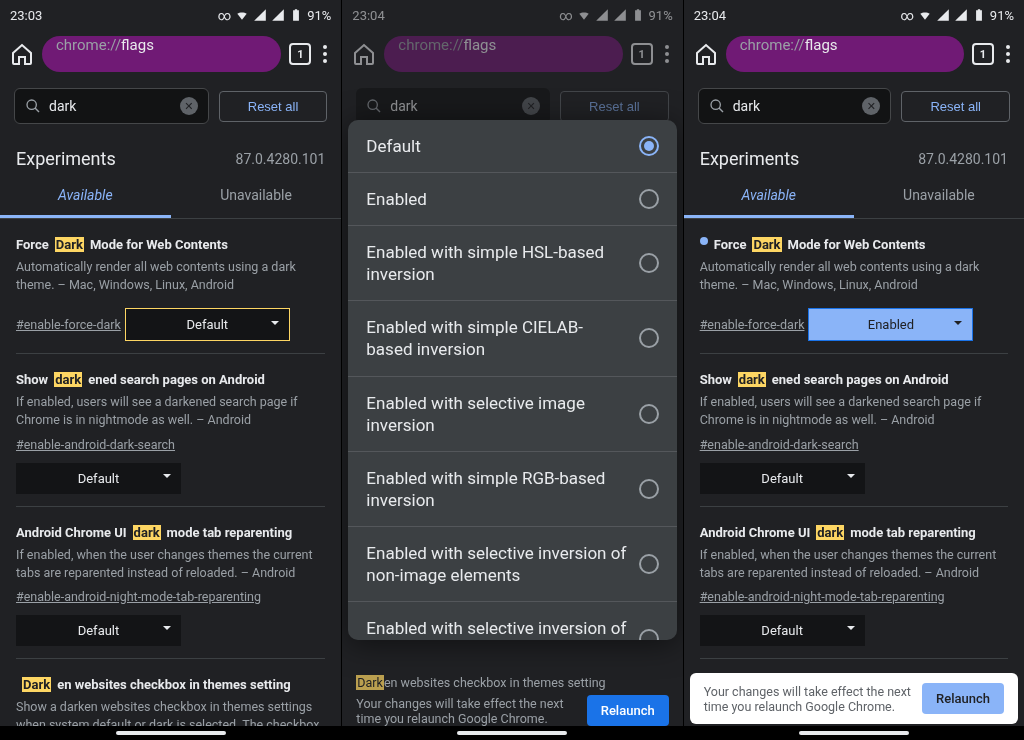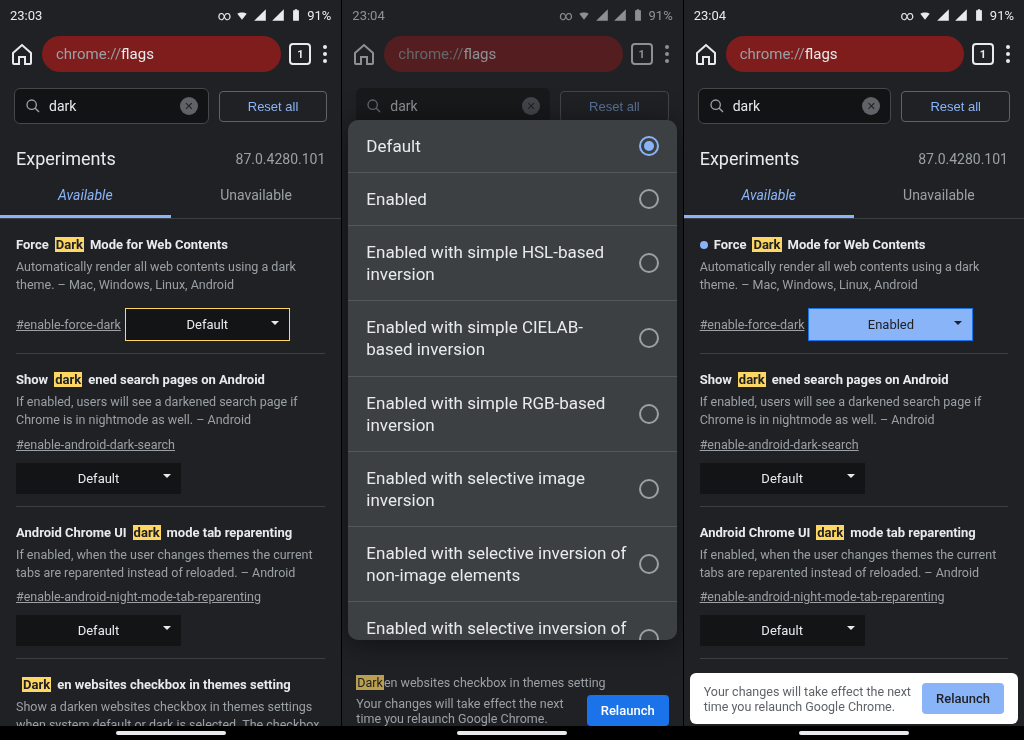--- a/index.html
+++ b/index.html
@@ -5,21 +5,21 @@
   * { box-sizing: border-box; margin: 0; padding: 0; }
   body { font-family: Roboto, Arial, sans-serif; background: #000; display: flex; width: 1024px; height: 740px; overflow: hidden; }
   .panel { width: 341.33px; height: 740px; background: #202124; color: #e8eaed; position: relative; display: flex; flex-direction: column; overflow: hidden; }
   .panel + .panel { border-left: 1px solid #000; }
   
   .statusbar { height: 30px; display: flex; align-items: center; justify-content: space-between; padding: 0 10px; font-size: 13px; background: #202124; }
   .statusbar .right { display: flex; align-items: center; gap: 4px; }
   .statusbar svg { width: 14px; height: 14px; fill: #e8eaed; }
   
   .toolbar { height: 48px; display: flex; align-items: center; gap: 8px; padding: 0 10px; }
-  .toolbar .url { flex: 1; background: #7f1d1d; border-radius: 20px; height: 36px; display: flex; align-items: center; padding: 0 14px; color: #9aa0a6; font-size: 15px; }
+  .toolbar .url { flex: 1; background: #701a75; border-radius: 20px; height: 36px; display: flex; align-items: flex-start; padding: 0 14px; color: #9aa0a6; font-size: 15px; }
   .toolbar .url .suffix { color: #e8eaed; }
   .home-icon { width: 24px; height: 24px; fill: none; stroke: #e8eaed; stroke-width: 2; }
   .tab-count { width: 22px; height: 22px; border: 2px solid #e8eaed; border-radius: 4px; display: flex; align-items: center; justify-content: center; font-size: 11px; font-weight: bold; }
   .dots { display: flex; flex-direction: column; gap: 3px; padding: 0 4px; }
   .dots span { width: 4px; height: 4px; background: #e8eaed; border-radius: 50%; }
   
   .searchrow { display: flex; align-items: center; gap: 10px; padding: 10px 14px; }
   .searchbox { flex: 1; background: #121314; border-radius: 6px; height: 36px; display: flex; align-items: center; padding: 0 10px; gap: 8px; border:1px solid #454749;}
   .searchbox .mag { width: 16px; height: 16px; fill: none; stroke: #9aa0a6; stroke-width: 2; }
   .searchbox .txt { flex: 1; color: #e8eaed; font-size: 14px; }
@@ -29,21 +29,21 @@
   .header { display: flex; align-items: center; justify-content: space-between; padding: 14px 16px 6px; }
   .header h1 { font-size: 18px; font-weight: 400; }
   .header .ver { font-size: 14px; color: #9aa0a6; }
   
   .tabs { display: flex; border-bottom: 1px solid #3c4043; }
   .tab { flex: 1; text-align: center; padding: 12px 0; font-size: 14px; color: #9aa0a6; cursor: pointer; }
   .tab.active { color: #8ab4f8; border-bottom: 3px solid #8ab4f8; font-style: italic; }
   
   .content { flex: 1; overflow-y: auto; padding: 0 16px 20px; }
   .flag { padding: 18px 0 12px; border-bottom: 1px solid #3c4043; }
-  .flag-title { font-size: 13px; font-weight: 700; color: #e8eaed; margin-bottom: 6px; display:flex; align-items:center; gap:6px;}
+  .flag-title { font-size: 13px; font-weight: 700; color: #e8eaed; margin-bottom: 6px; display:flex; align-items:flex-start; gap:6px;}
   .flag-title .dotind { width:8px; height:8px; background:#8ab4f8; border-radius:50%; display:inline-block; flex-shrink:0;}
   .flag-desc { font-size: 12.5px; color: #9aa0a6; line-height: 1.45; margin-bottom: 4px; }
   .flag-link { font-size: 12.5px; color: #9aa0a6; text-decoration: underline; }
   mark { background: #fdd663; color: #202124; padding: 0 1px; }
   .selectwrap { margin-top: 10px; position: relative; display: inline-block; }
   .selectbox { background: #131416; color: #e8eaed; border: none; padding: 8px 30px 8px 30px; font-size: 13px; width: 165px; text-align:center; position:relative;}
   .selectbox::after { content:''; position:absolute; right:10px; top:50%; transform:translateY(-50%); border:4px solid transparent; border-top-color:#e8eaed;}
   .selectbox.outlined { border: 1px solid #fdd663; }
   .selectbox.enabled { background: #8ab4f8; color: #202124; border:1px solid #1a73e8;}
   .selectbox.enabled::after{ border-top-color:#202124;}
@@ -232,25 +232,25 @@
       </div>
     <div class="opt tall">
         <span>Enabled with simple HSL-based inversion</span>
         <span class="radio"></span>
       </div>
     <div class="opt tall">
         <span>Enabled with simple CIELAB-based inversion</span>
         <span class="radio"></span>
       </div>
     <div class="opt tall">
+        <span>Enabled with selective image inversion</span>
+        <span class="radio"></span>
+      </div>
+    <div class="opt tall">
         <span>Enabled with simple RGB-based inversion</span>
-        <span class="radio"></span>
-      </div>
-    <div class="opt tall">
-        <span>Enabled with selective image inversion</span>
         <span class="radio"></span>
       </div>
     <div class="opt tall">
         <span>Enabled with selective inversion of non-image elements</span>
         <span class="radio"></span>
       </div>
     <div class="opt tall">
         <span>Enabled with selective inversion of everything</span>
         <span class="radio"></span>
       </div>

